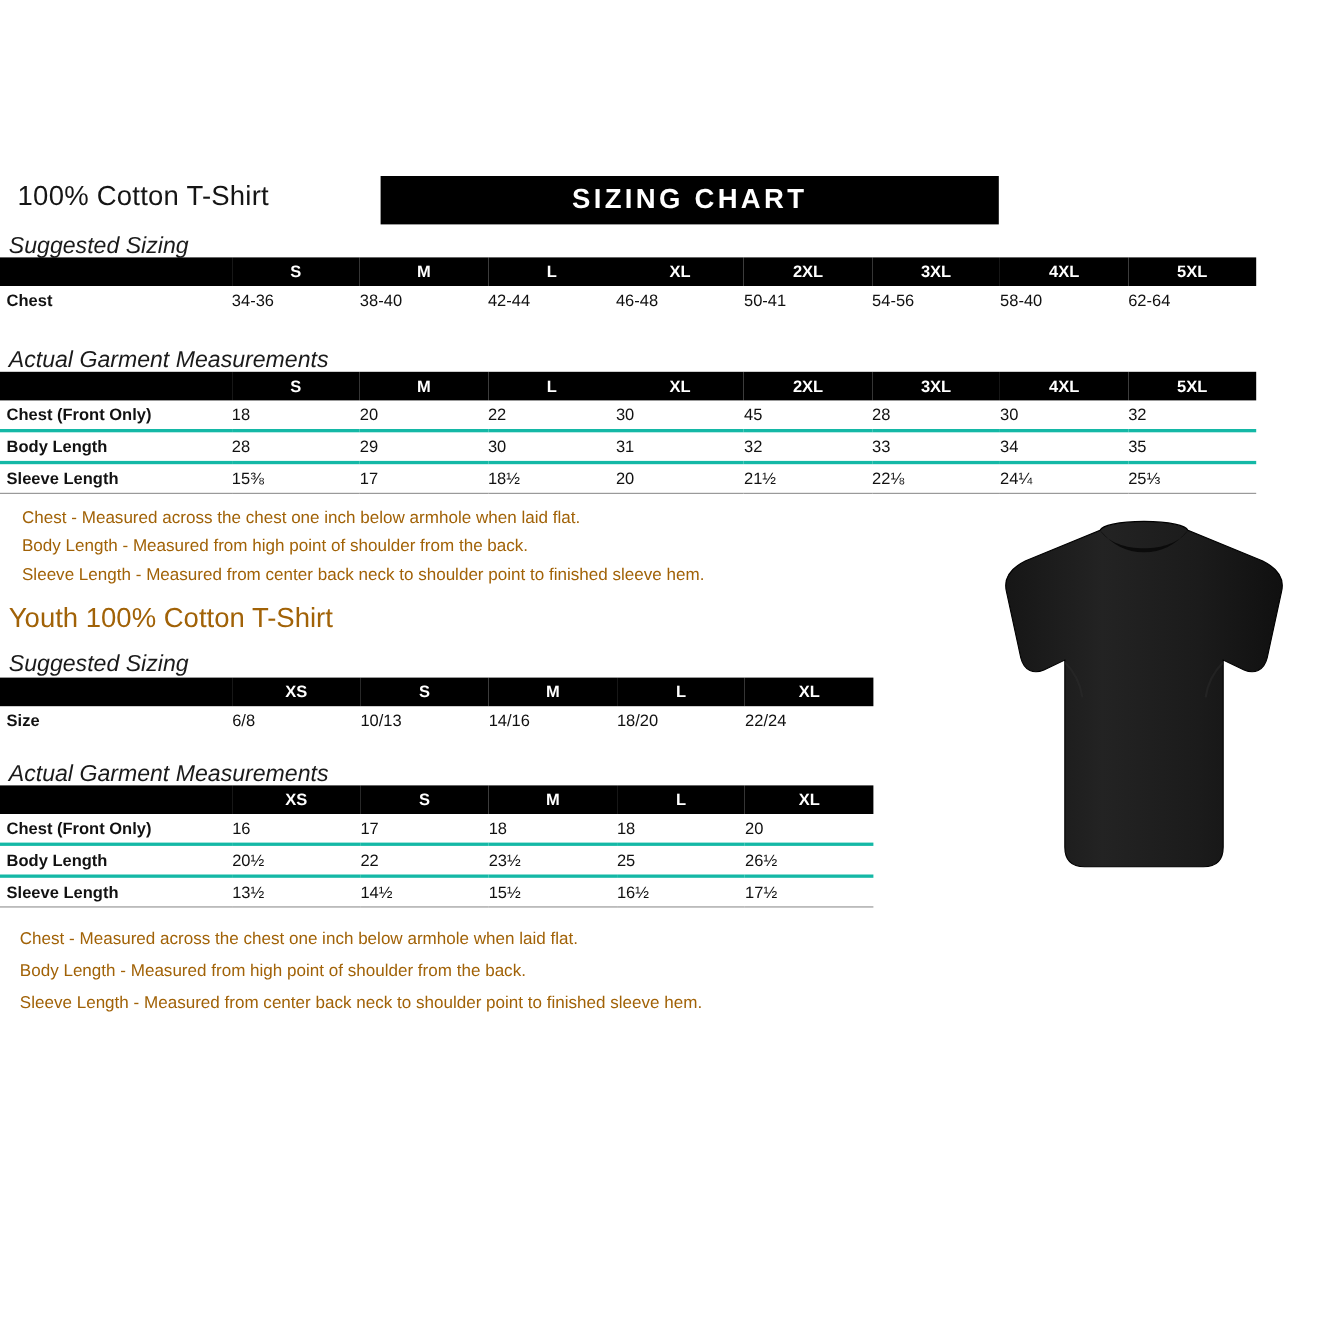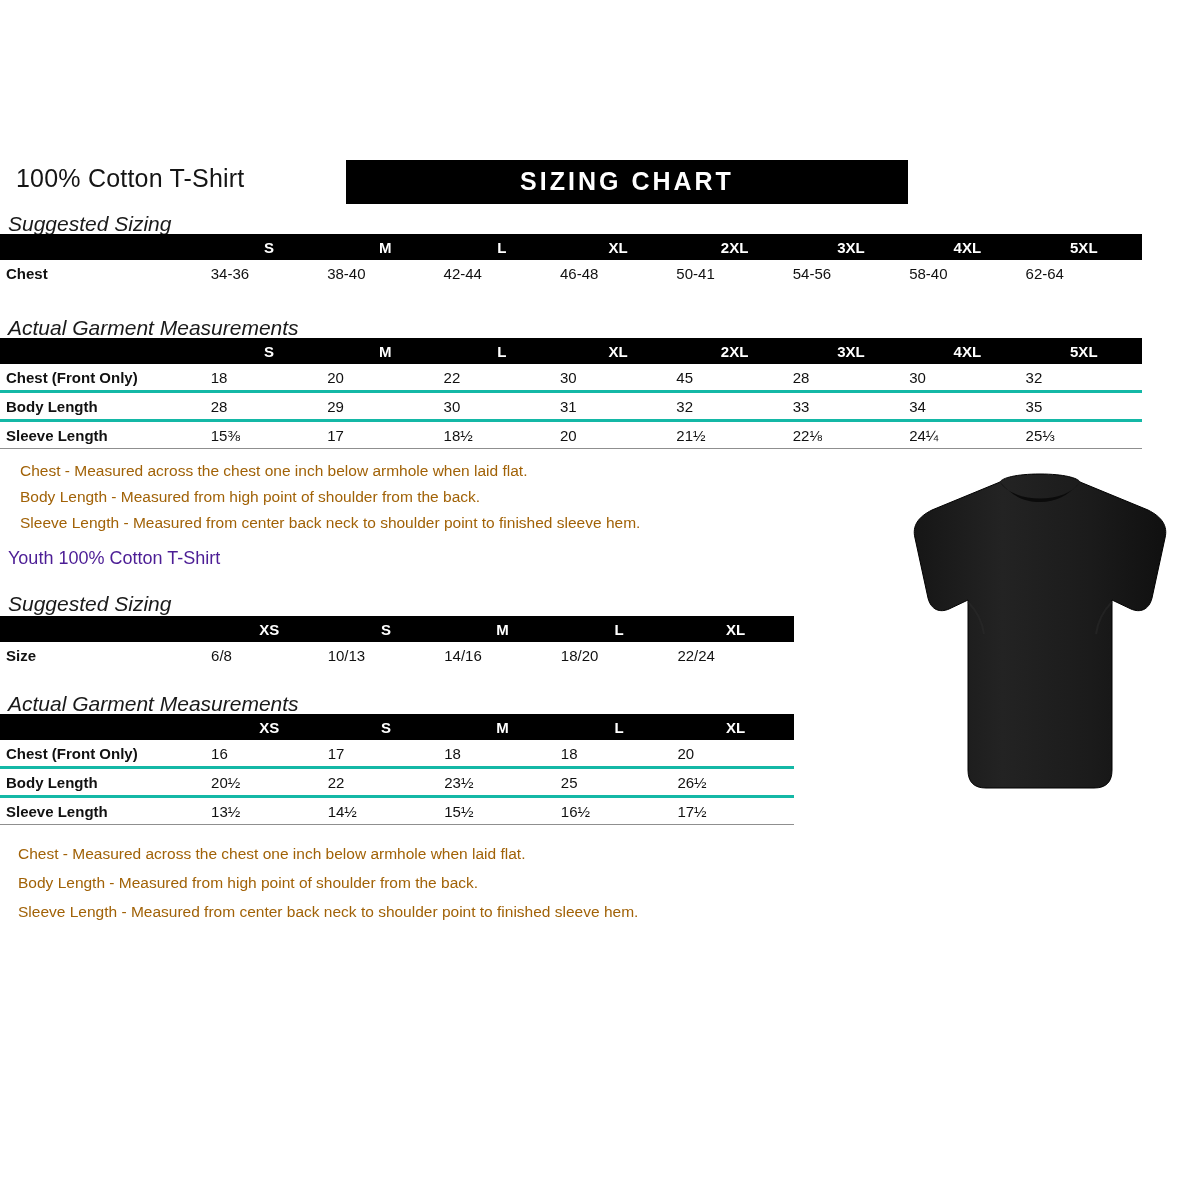--- a/index.html
+++ b/index.html
@@ -116,23 +116,23 @@
     font-size: 15.5px;
     color: #a16207;
     white-space: nowrap;
   }
 
   
   .youth-title {
     position: absolute;
     left: 8px;
     top: 548px;
-    font-size: 18px;
+    font-size: 25px;
     font-weight: 400;
-    color: #4c1d95;
+    color: #a16207;
     white-space: nowrap;
   }
 
   
   .shirt-wrap {
     position: absolute;
     left: 890px;
     top: 470px;
     width: 300px;
     height: 340px;

